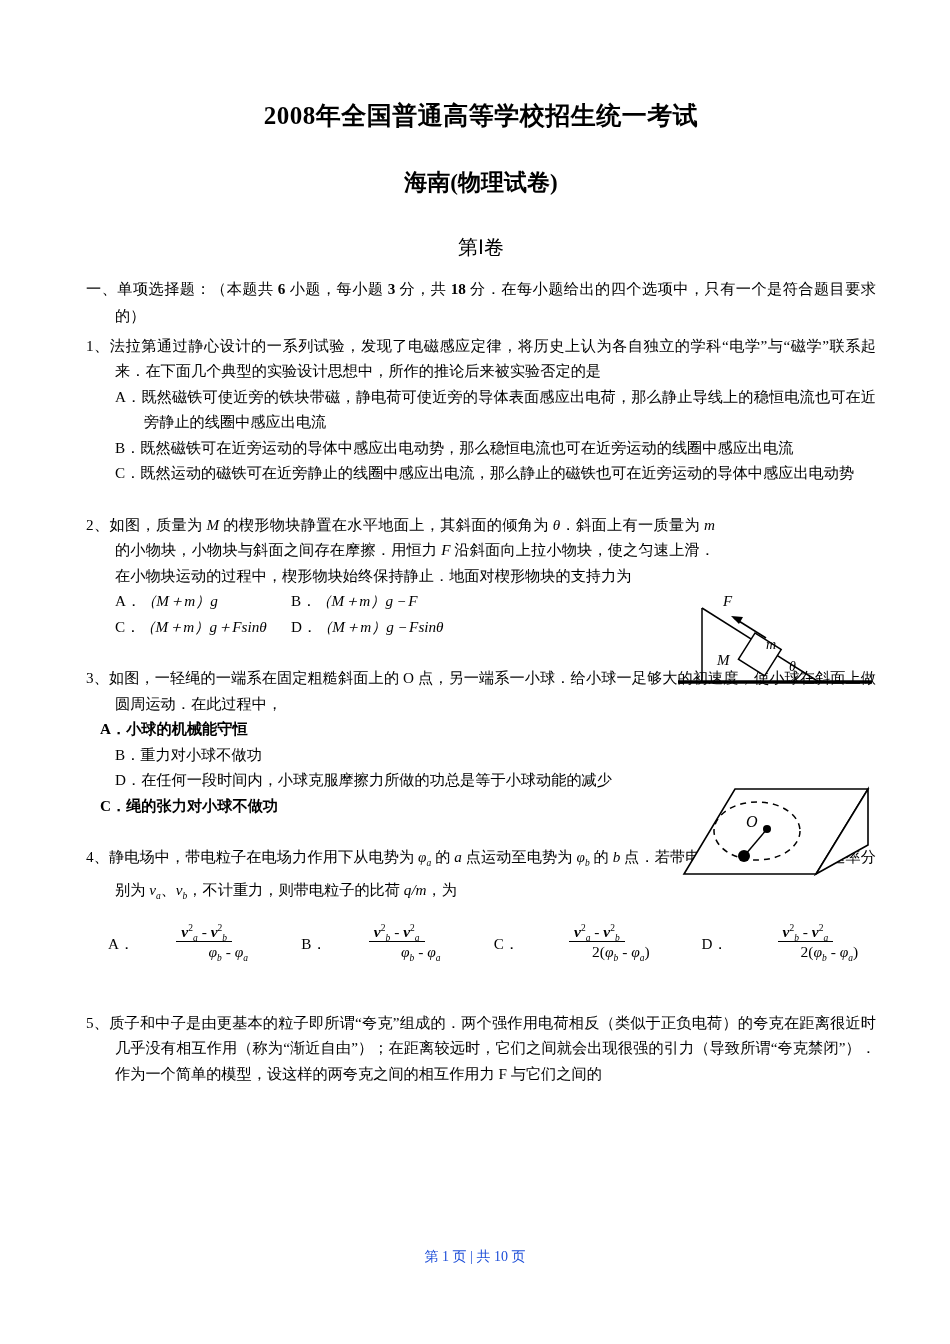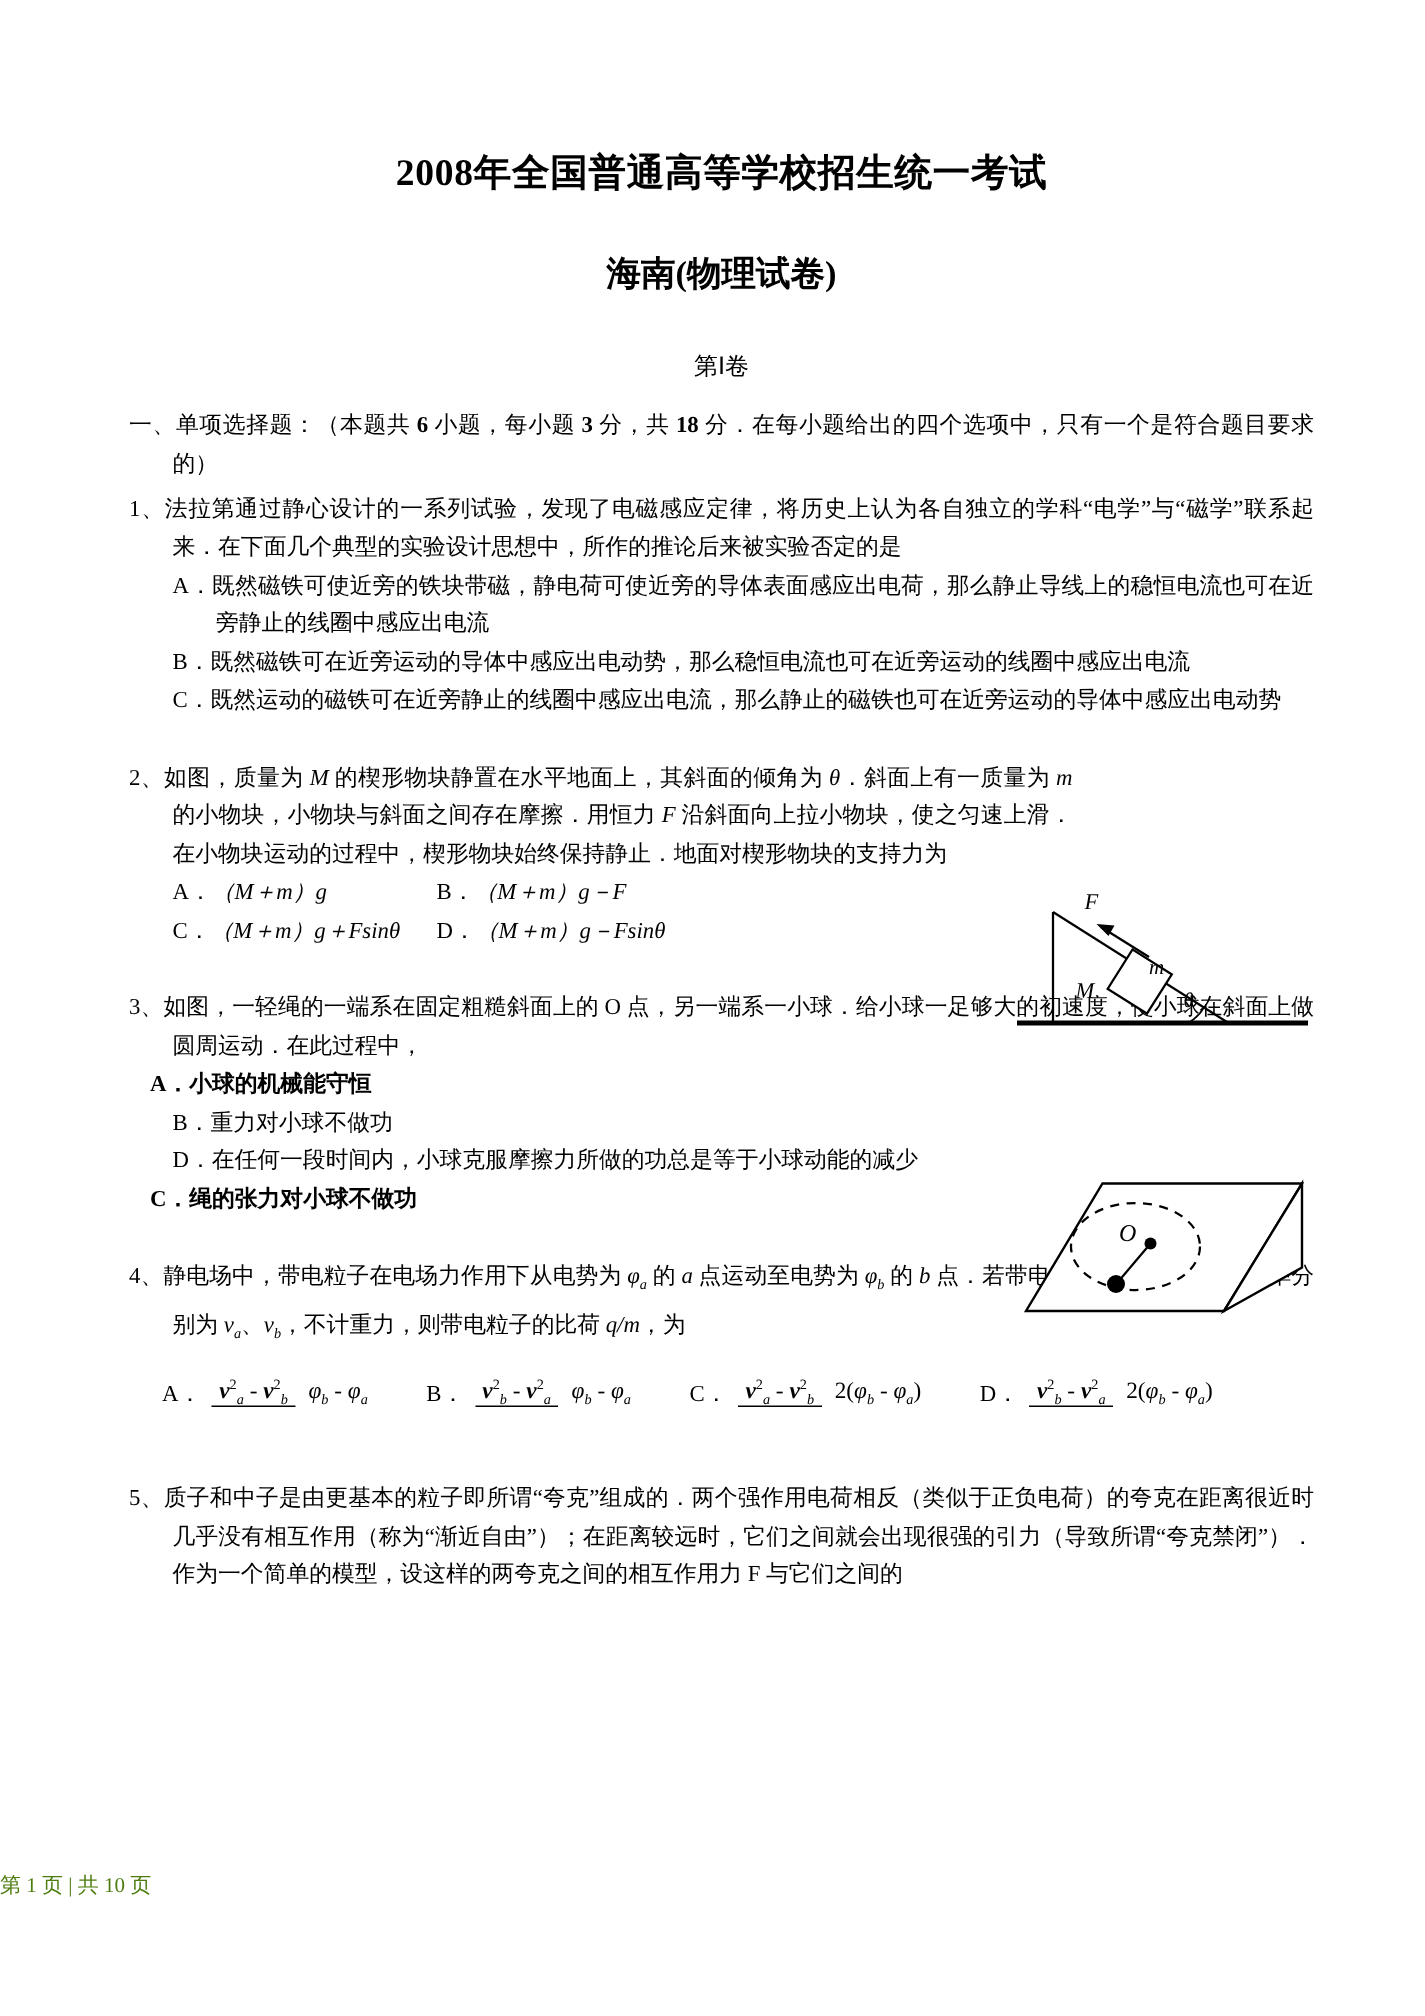--- a/index.html
+++ b/index.html
@@ -40,21 +40,21 @@
   }
   .doc-subtitle {
     text-align: center;
     font-size: 23px;
     font-weight: bold;
     margin-top: 38px;
     line-height: 1.2;
   }
   .section-title {
     text-align: center;
-    font-size: 16px;
+    font-size: 20px;
     margin-top: 38px;
     line-height: 1.2;
     font-family: Liberation Sans, sans-serif;
   }
 
   
   .blk {
     font-size: 15.2px;
     line-height: 25.5px;
     text-align: justify;
@@ -125,20 +125,21 @@
   .frac .num {
     padding: 0 5px 1px 5px;
     border-bottom: 1.3px solid #000;
     white-space: nowrap;
     font-size: 15.5px;
   }
   .frac .den {
     padding: 2px 5px 0 5px;
     white-space: nowrap;
     font-size: 15.5px;
+    margin-left: 48px;
   }
   .frac sub {
     font-size: 9.5px;
     font-style: italic;
   }
   .frac sup {
     font-size: 9.5px;
   }
   .vv { font-style: italic; font-weight: bold; }
 
@@ -153,22 +154,23 @@
     left: 672px;
     top: 782px;
   }
 
   
   .footer {
     position: absolute;
     left: 0;
     top: 1248px;
     width: 950px;
+    text-align: center;
     font-size: 14px;
-    color: #4d7c0f;
+    color: #1d4ed8;
     font-family: "Liberation Serif", "DejaVu Serif", serif;
   }
 </style>
 </head>
 <body>
 
 <div class="page">
 
   <div class="content">
 

